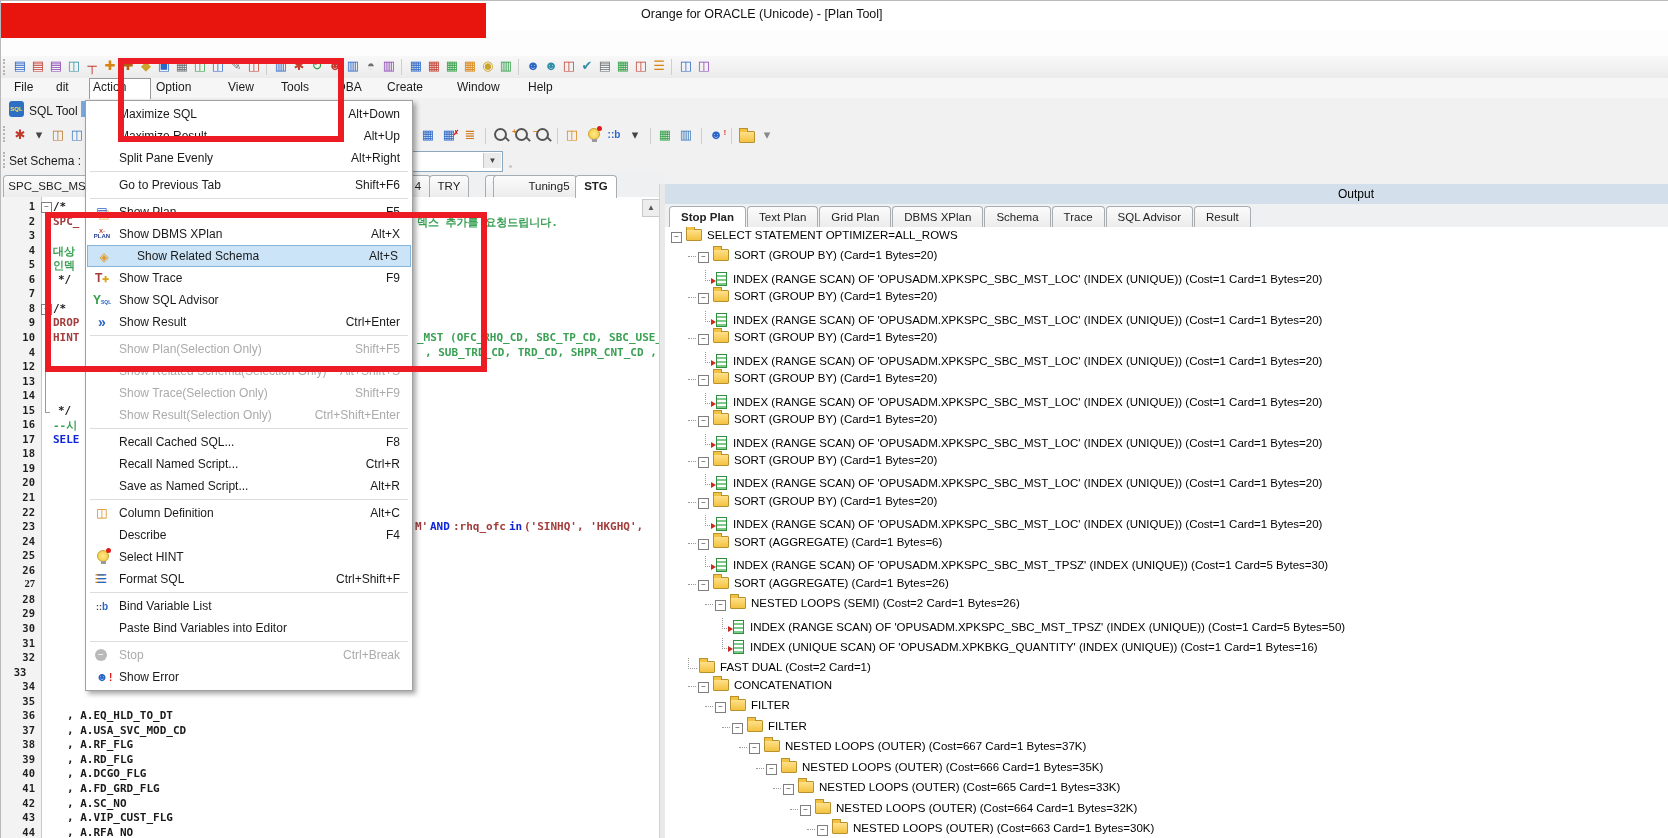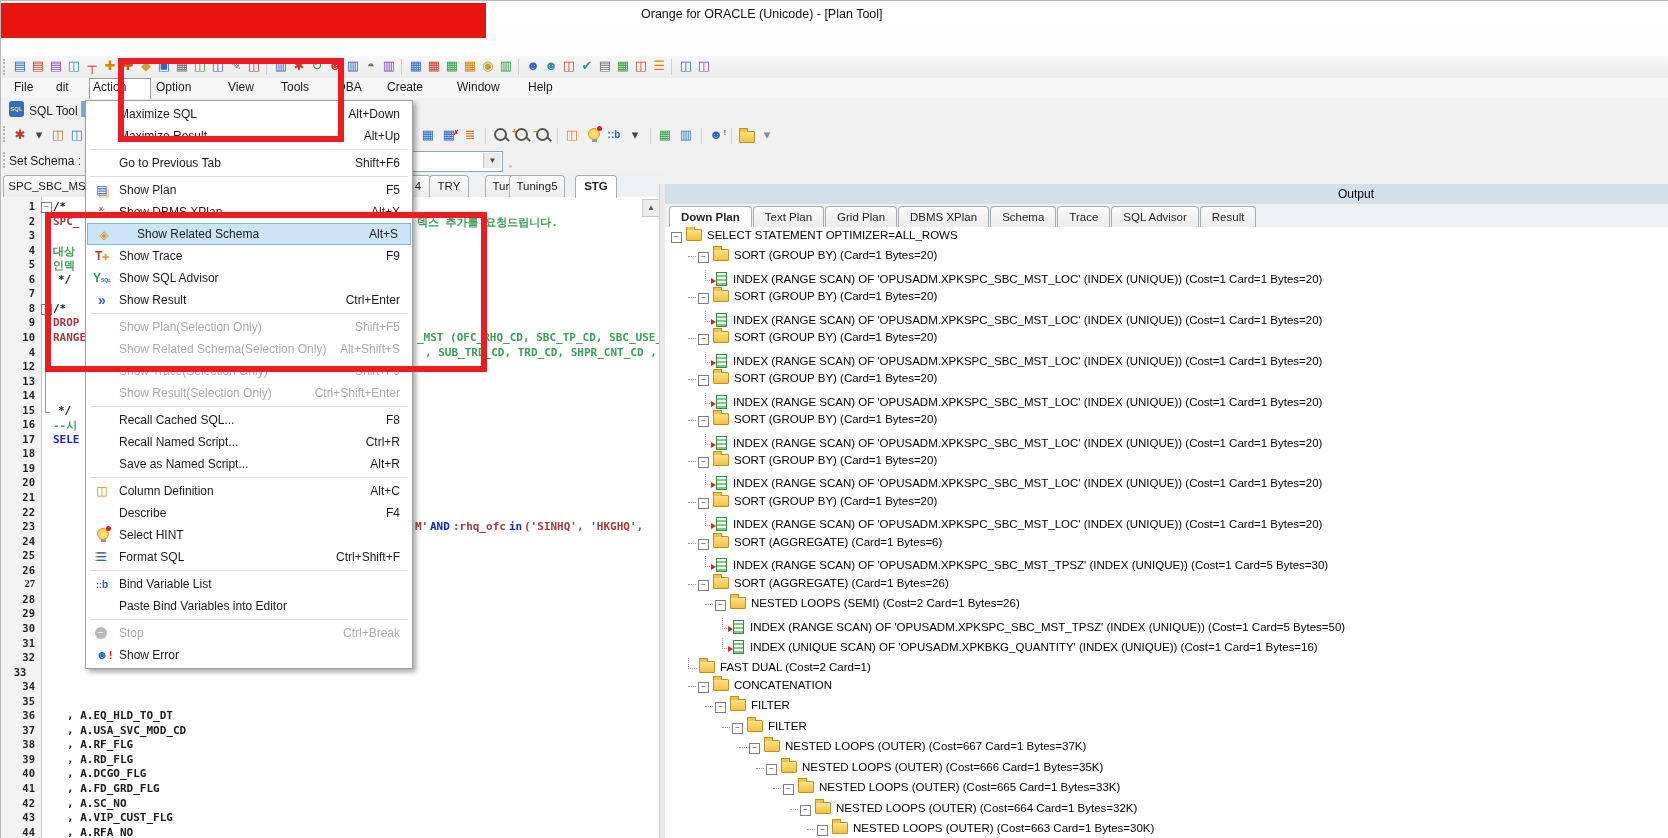--- a/index.html
+++ b/index.html
@@ -226,21 +226,21 @@
     </div>
     <div class="ovf">₌</div>
   </div>
 
   <div class="abs tabrow">
       <div id="etabs">
         <div class="etab" style="left: 2px; width: 86px;">SPC_SBC_MS</div>
         <div class="etab" style="left: 404px; width: 24px;">4</div>
         <div class="etab" style="left: 428px; width: 38px;">TRY</div>
         <div class="etab" style="left: 484px; width: 54px;">Tuning6</div>
-        <div class="etab" style="left: 508px; width: 54px;">Tuning5</div>
+        <div class="etab" style="left: 492px; width: 54px; padding-left: 28px;">Tuning5</div>
         <div class="etab active" style="left: 574px; width: 40px;">STG</div>
       </div>
     </div>
 
   <div class="abs editor">
     <div class="gutter"></div>
     <div id="gutter-nums">
         <div class="lnum" style="left: 4px; top: 3px;">1</div>
         <div class="lnum" style="left: 4px; top: 17.55px;">2</div>
         <div class="lnum" style="left: 4px; top: 32.1px;">3</div>
@@ -288,21 +288,21 @@
       </div>
     <div id="code-lines">
         <div class="codeseg c-k" style="left: 52px; top: 3px;">/*</div>
         <div class="codeseg c-r" style="left: 52px; top: 17.55px;">SPC_</div>
         <div class="codeseg c-g" style="left: 416px; top: 17.55px;">덱스 추가를 요청드립니다.</div>
         <div class="codeseg c-g" style="left: 52px; top: 46.65px;">대상</div>
         <div class="codeseg c-g" style="left: 52px; top: 61.2px;">인덱</div>
         <div class="codeseg c-k" style="left: 57px; top: 75.75px;">*/</div>
         <div class="codeseg c-k" style="left: 52px; top: 104.85px;">/*</div>
         <div class="codeseg c-r" style="left: 52px; top: 119.4px;">DROP</div>
-        <div class="codeseg c-r" style="left: 52px; top: 133.95px;">RANGE</div>
+        <div class="codeseg c-r" style="left: 52px; top: 133.95px;">HINT</div>
         <div class="codeseg c-g" style="left: 416px; top: 133.95px;">_MST (OFC_RHQ_CD, SBC_TP_CD, SBC_USE_F</div>
         <div class="codeseg c-g" style="left: 424px; top: 148.5px;">, SUB_TRD_CD, TRD_CD, SHPR_CNT_CD , US</div>
         <div class="codeseg c-k" style="left: 57px; top: 206.7px;">*/</div>
         <div class="codeseg c-g" style="left: 52px; top: 221.25px;">--시</div>
         <div class="codeseg c-b" style="left: 52px; top: 235.8px;">SELE</div>
         <div class="codeseg c-r" style="left: 414px; top: 323.1px;">M'</div>
         <div class="codeseg c-b" style="left: 429px; top: 323.1px;">AND</div>
         <div class="codeseg c-r" style="left: 452px; top: 323.1px;">:rhq_ofc</div>
         <div class="codeseg c-b" style="left: 508px; top: 323.1px;">in</div>
         <div class="codeseg c-r" style="left: 523px; top: 323.1px;">('SINHQ', 'HKGHQ',</div>
@@ -327,21 +327,21 @@
   </div>
   <div class="ed-up">▲</div>
 
   <div class="splitter"></div>
 
   <div class="out-gap"></div>
   <div class="out-band">
     <div class="out-title">Output</div>
   </div>
   <div class="out-tabrow">
-      <div id="otabs" style="padding-left:4px;"><span class="otab active">Down Plan</span><span class="otab">Text Plan</span><span class="otab">Grid Plan</span><span class="otab">DBMS XPlan</span><span class="otab">Schema</span><span class="otab">Trace</span><span class="otab">SQL Advisor</span><span class="otab">Result</span></div>
+      <div id="otabs" style="padding-left:4px;"><span class="otab active">Stop Plan</span><span class="otab">Text Plan</span><span class="otab">Grid Plan</span><span class="otab">DBMS XPlan</span><span class="otab">Schema</span><span class="otab">Trace</span><span class="otab">SQL Advisor</span><span class="otab">Result</span></div>
     </div>
   <div class="out-body">
       <div id="tree">
         <div class="trow" style="left: 6px; top: 2px;"><span class="expbox">−</span><span class="tfolder"></span><span class="lbl">SELECT STATEMENT OPTIMIZER=ALL_ROWS</span></div>
         <div class="trow" style="left: 23px; top: 22.45px;"><span class="stub" style="height: 5px; border-left: none;"></span><span class="expbox">−</span><span class="tfolder"></span><span class="lbl">SORT (GROUP BY) (Card=1 Bytes=20)</span></div>
         <div class="trow" style="left: 40px; top: 42.9px;"><span class="stub"></span><span class="tindex"></span><span class="lbl">INDEX (RANGE SCAN) OF 'OPUSADM.XPKSPC_SBC_MST_LOC' (INDEX (UNIQUE)) (Cost=1 Card=1 Bytes=20)</span></div>
         <div class="trow" style="left: 23px; top: 63.35px;"><span class="stub" style="height: 5px; border-left: none;"></span><span class="expbox">−</span><span class="tfolder"></span><span class="lbl">SORT (GROUP BY) (Card=1 Bytes=20)</span></div>
         <div class="trow" style="left: 40px; top: 83.8px;"><span class="stub"></span><span class="tindex"></span><span class="lbl">INDEX (RANGE SCAN) OF 'OPUSADM.XPKSPC_SBC_MST_LOC' (INDEX (UNIQUE)) (Cost=1 Card=1 Bytes=20)</span></div>
         <div class="trow" style="left: 23px; top: 104.25px;"><span class="stub" style="height: 5px; border-left: none;"></span><span class="expbox">−</span><span class="tfolder"></span><span class="lbl">SORT (GROUP BY) (Card=1 Bytes=20)</span></div>
         <div class="trow" style="left: 40px; top: 124.7px;"><span class="stub"></span><span class="tindex"></span><span class="lbl">INDEX (RANGE SCAN) OF 'OPUSADM.XPKSPC_SBC_MST_LOC' (INDEX (UNIQUE)) (Cost=1 Card=1 Bytes=20)</span></div>
@@ -374,20 +374,24 @@
   <div class="popup">
       <div id="pmenu">
         <div class="pitem">
           <span class="lab">Maximize SQL</span>
           <span class="sc">Alt+Down</span>
         </div>
         <div class="pitem">
           <span class="lab">Maximize Result</span>
           <span class="sc">Alt+Up</span>
         </div>
+        <div class="pitem">
+          <span class="lab">Split Pane Evenly</span>
+          <span class="sc">Alt+Right</span>
+        </div>
         <div class="psep"></div>
         <div class="pitem">
           <span class="lab">Go to Previous Tab</span>
           <span class="sc">Shift+F6</span>
         </div>
         <div class="psep"></div>
         <div class="pitem">
           <span class="pic" style="color: rgb(42, 101, 200); text-shadow: rgb(232, 179, 60) 2px 2px 0px;">▤</span>
           <span class="lab">Show Plan</span>
           <span class="sc">F5</span>

